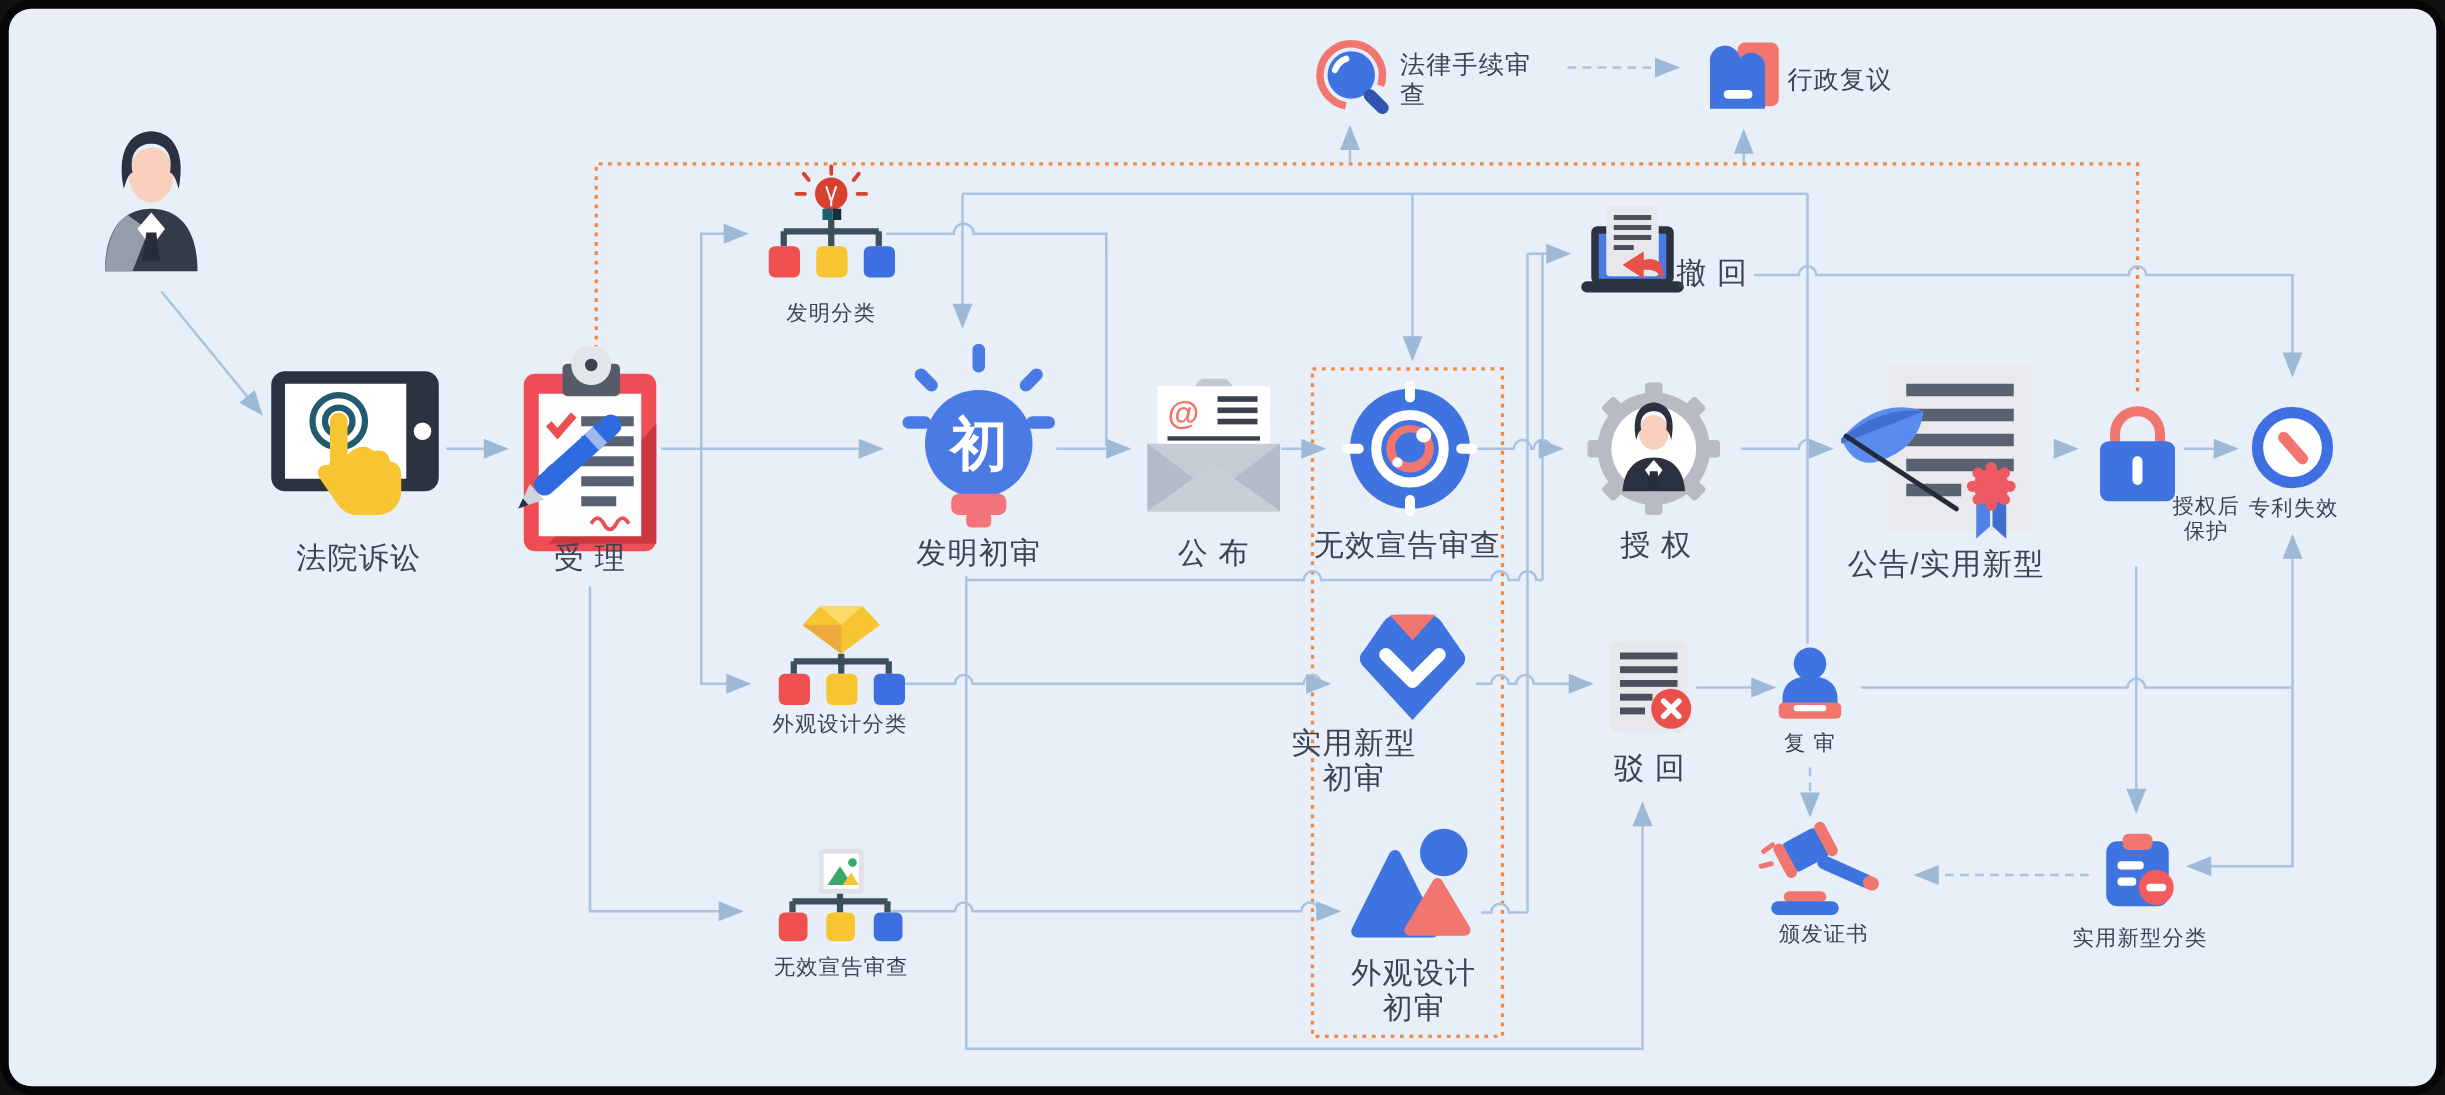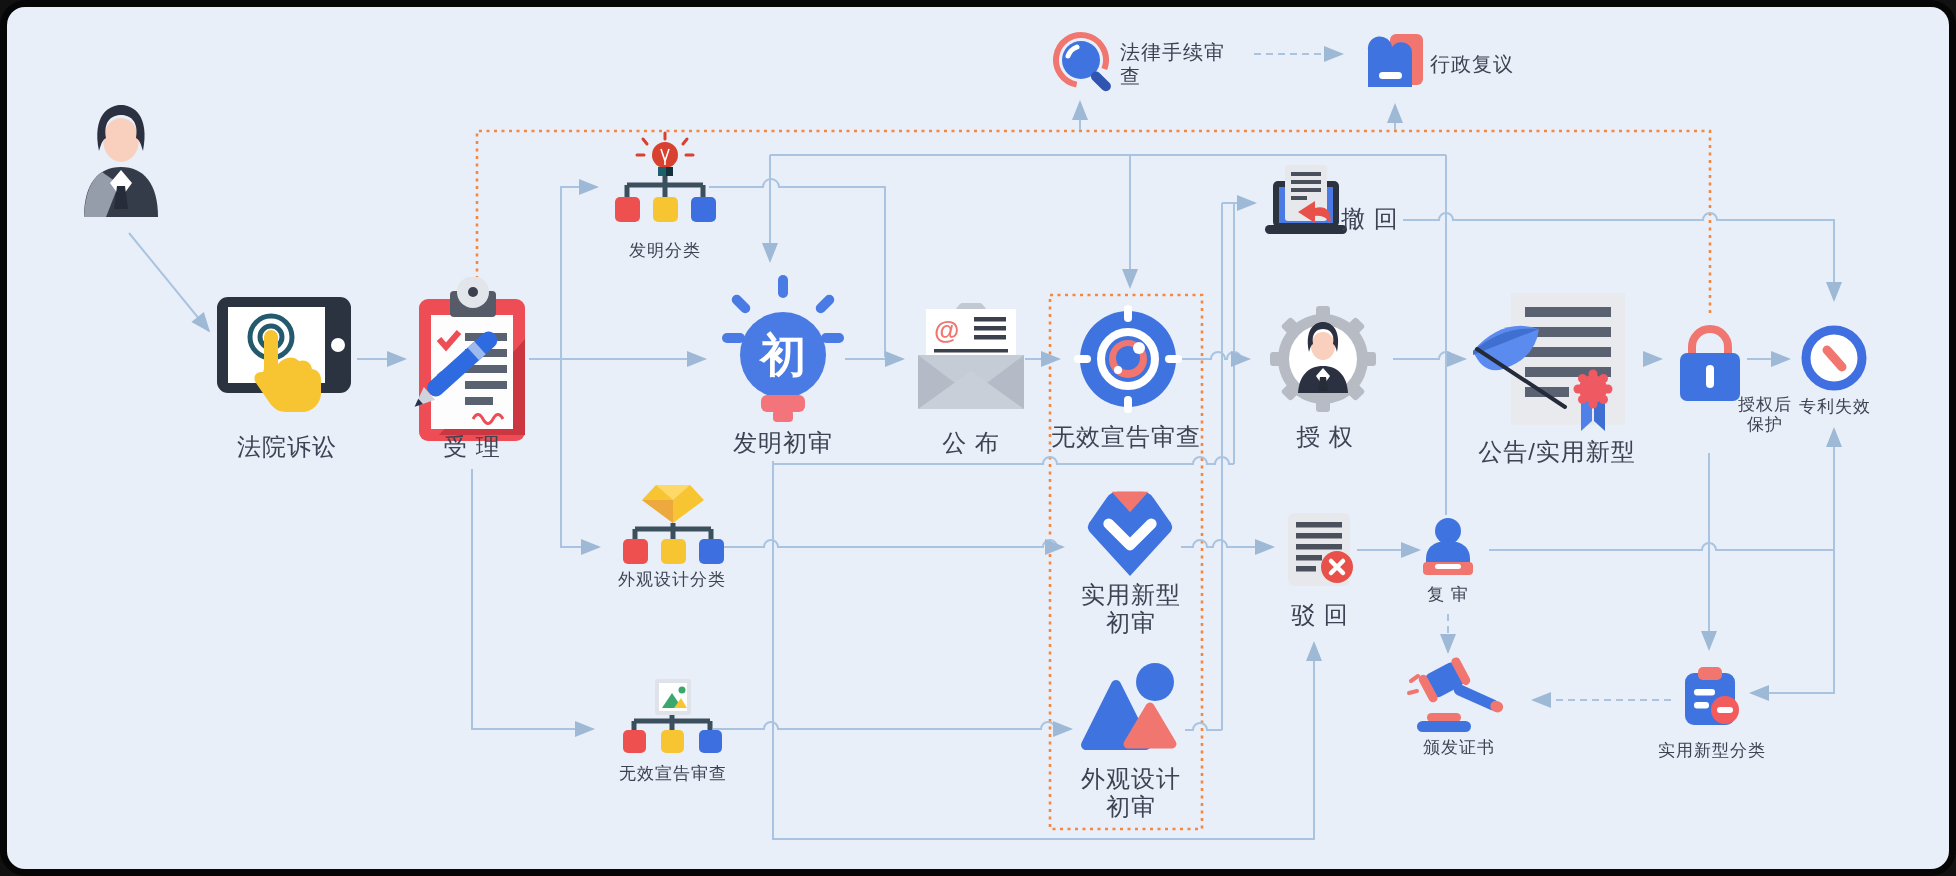--- a/index.html
+++ b/index.html
@@ -327,21 +327,21 @@
   </div>
   <div class="lbl sm" style="left:665px;top:563px">外观设计分类</div>
 
   <div class="node" style="left:1074px;top:480px;width:98px;height:92px">
     <svg viewBox="0 0 100 95">
       <path d="M50,92 L8,46 Q4,40 10,34 L26,11 Q30,5 38,5 H62 Q70,5 74,11 L90,34 Q96,40 92,46 Z" fill="#3f74e0"></path>
       <polygon points="31,5 69,5 50,26" fill="#f0766f"></polygon>
       <polyline points="28,38 50,60 72,38" stroke="#ffffff" stroke-width="11" stroke-linecap="round" stroke-linejoin="round" fill="none"></polyline>
     </svg>
   </div>
-  <div class="lbl" style="left:1124px;top:574px">
+  <div class="lbl" style="left:1076px;top:574px">
     <span style="display:block">实用新型</span>
     <span style="display:block">初审</span>
   </div>
 
   <div class="node" style="left:1279px;top:504px;width:70px;height:78px">
     <svg viewBox="0 0 70 78">
       <rect x="2" y="2" width="62" height="73" rx="6" fill="#e6e8ec"></rect>
       <rect x="10" y="11" width="46" height="5.5" fill="#4a505c"></rect>
       <rect x="10" y="22" width="46" height="5.5" fill="#4a505c"></rect>
       <rect x="10" y="33" width="46" height="5.5" fill="#4a505c"></rect>

